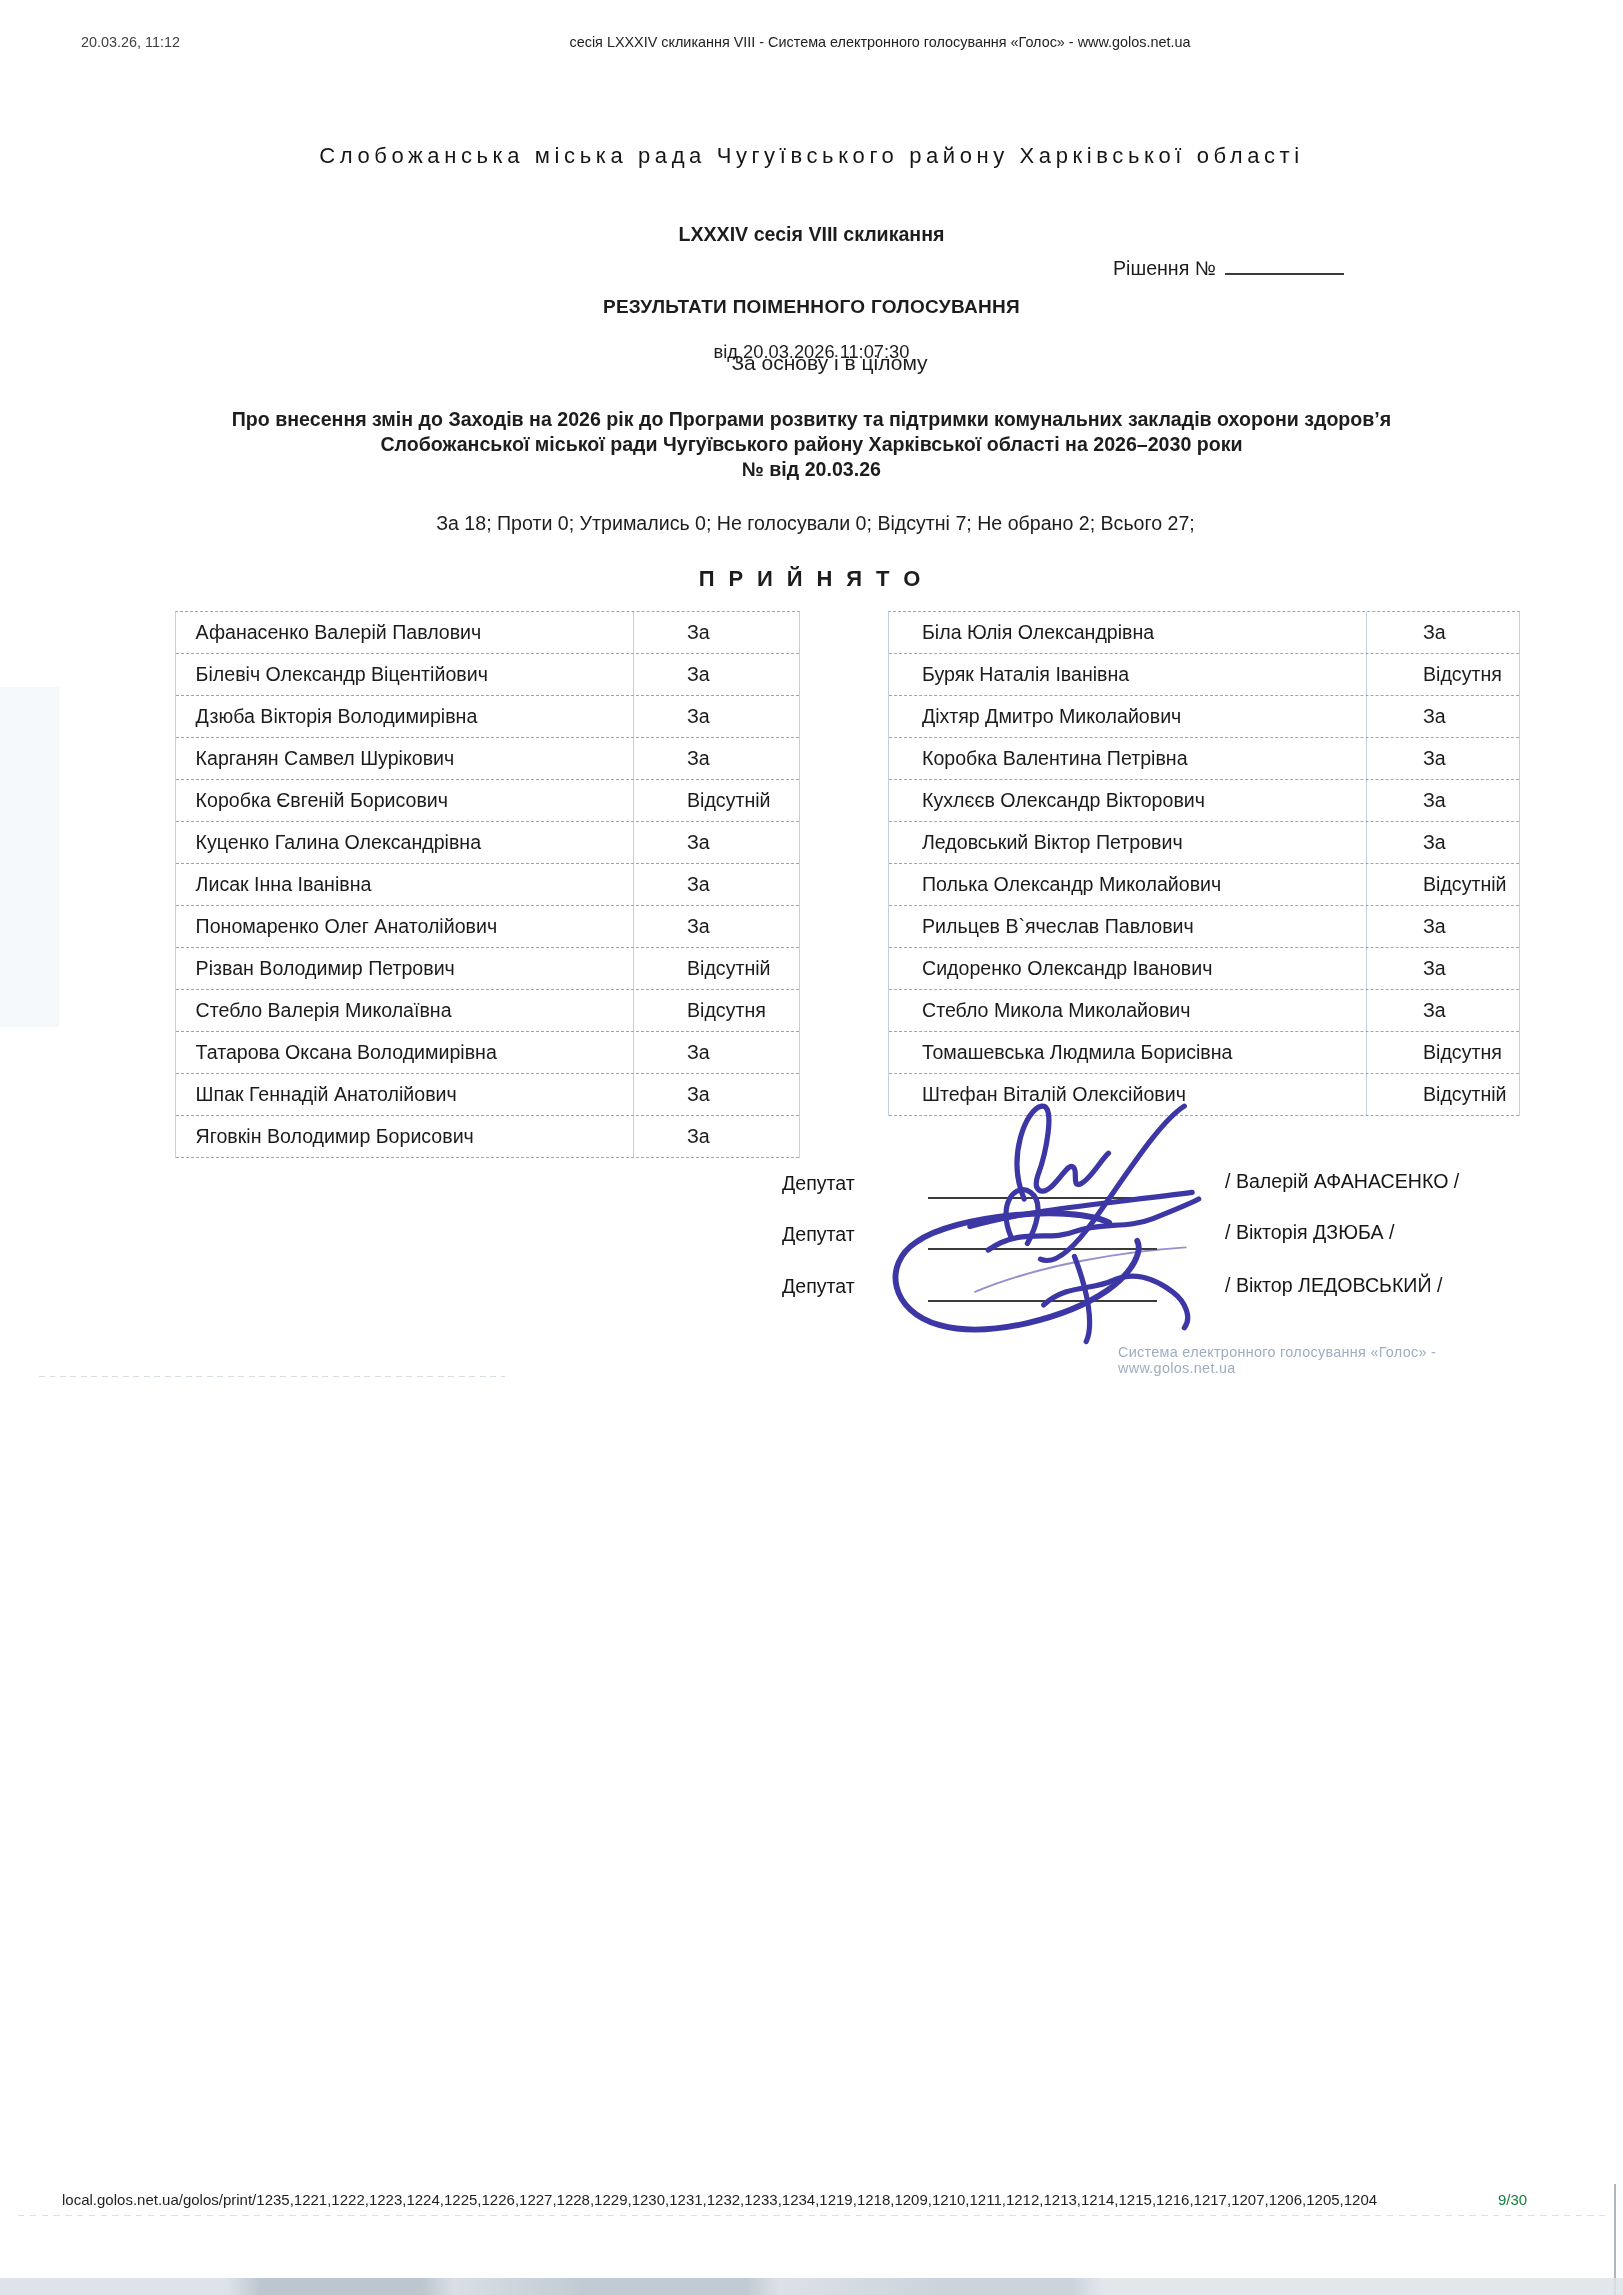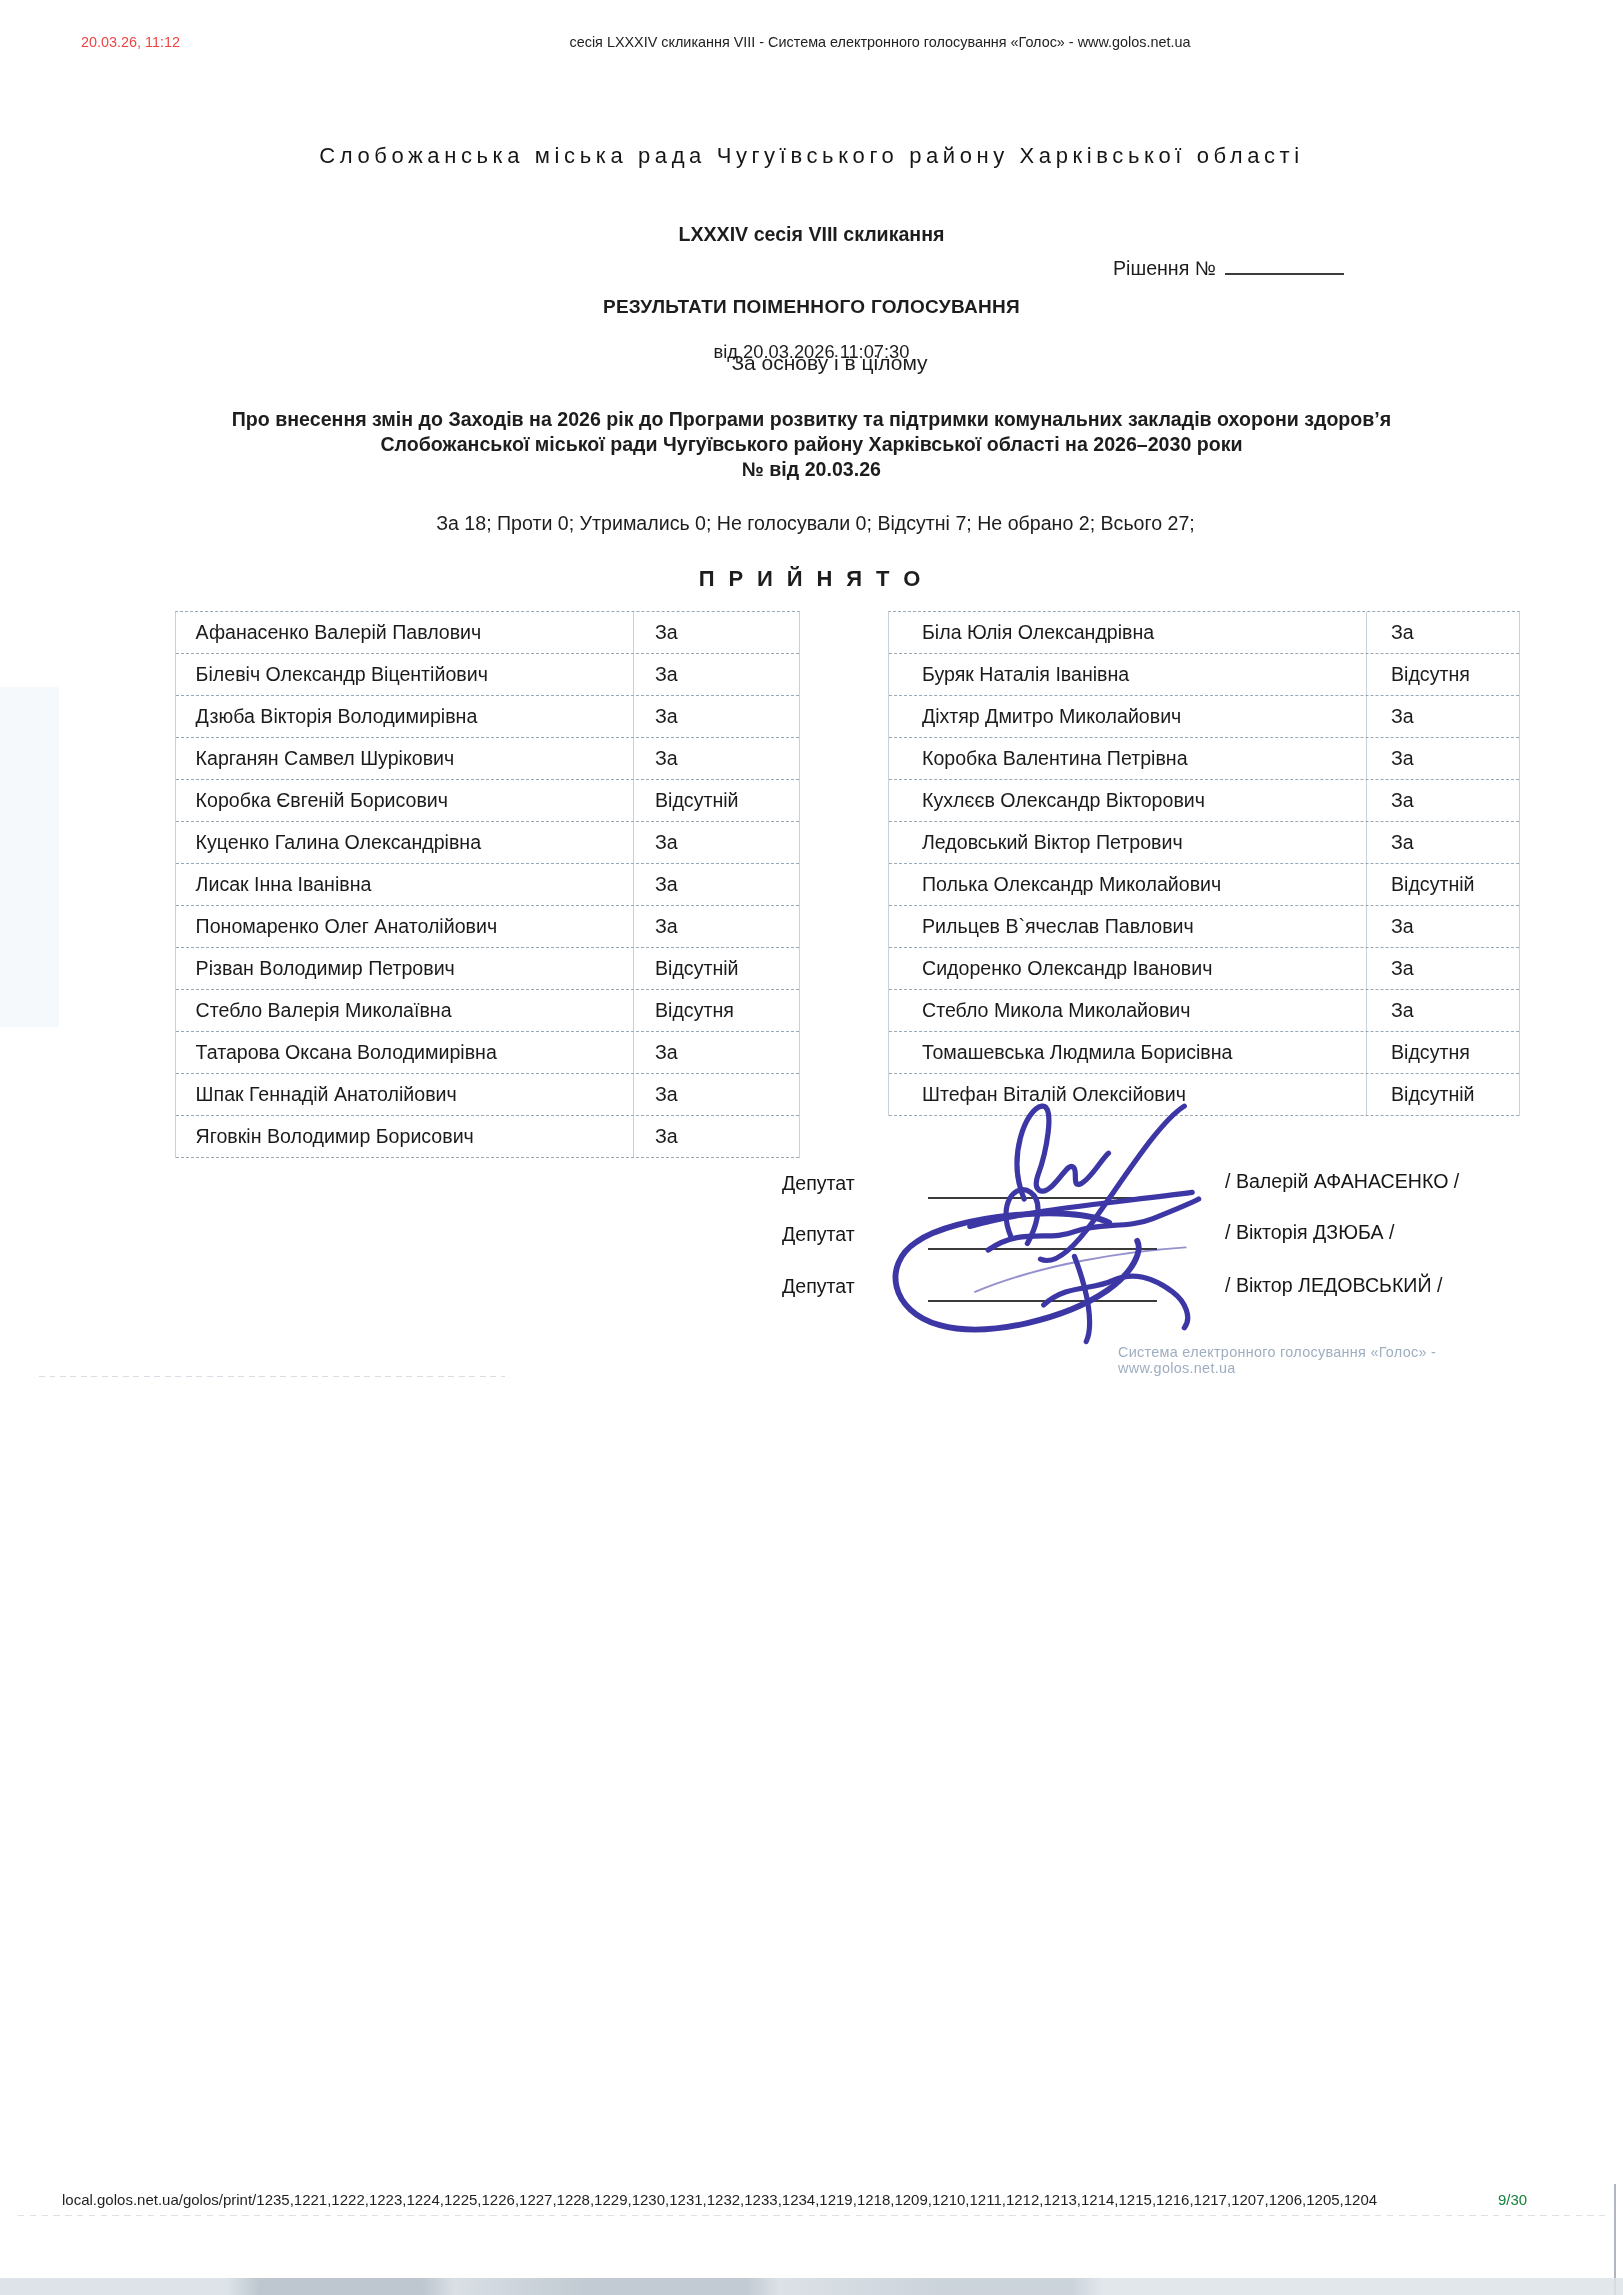--- a/index.html
+++ b/index.html
@@ -7,39 +7,39 @@
   .page{
     position:relative;
     width:1623px;height:2295px;
     background:#ffffff;
     font-family:"Liberation Sans","DejaVu Sans",sans-serif;
     color:#1d1d1d;
     overflow:hidden;
   }
   .center{position:absolute;left:0;right:0;text-align:center;}
 
-  .header-date{position:absolute;left:81px;top:34px;font-size:14.4px;color:#ef4444;}
+  .header-date{position:absolute;left:81px;top:34px;font-size:14.4px;color:#404040;}
   .header-title{position:absolute;left:484px;top:34px;width:792px;text-align:center;font-size:14.4px;color:#222;}
 
   .doc-title{top:143px;font-size:22px;letter-spacing:4.6px;color:#161616;}
   .session-line{top:223px;font-size:19.6px;font-weight:bold;}
   .decision{position:absolute;left:1113px;top:257px;font-size:19.6px;white-space:nowrap;}
   .decision-underline{display:inline-block;width:119px;height:0.7px;border-bottom:2px solid #3c3c3c;vertical-align:baseline;margin-left:9.2px;}
   .results-heading{top:296px;font-size:19px;font-weight:bold;letter-spacing:0.3px;}
   .date-line{top:341px;font-size:18.3px;}
   .basis-line{top:351px;font-size:21px;margin-left:36px;}
   .subject{top:407px;font-size:19.6px;font-weight:bold;line-height:25px;text-align:center;}
   .summary-line{top:512px;font-size:19.6px;padding-left:8px;}
   .status-line{top:566px;font-size:22px;font-weight:bold;letter-spacing:3.9px;}
 
   .vtable{position:absolute;top:611px;border-top:1.3px dashed #9aa8b4;border-bottom:0;
           border-left:1.3px solid #c6d1db;border-right:1.3px solid #c6d1db;box-sizing:border-box;}
   .vtable-left{left:175px;width:625px;}
   .vtable-right{left:888px;width:632px;}
-  .vrow{display:flex;height:42px;box-sizing:border-box;border-bottom:1.3px dashed #9aa8b4;}
+  .vrow{display:flex;height:42px;box-sizing:border-box;border-bottom:1.3px dashed #9aa8b4;gap:32px;}
   .vname{display:flex;align-items:center;box-sizing:border-box;border-right:1.3px solid #c6d1db;
          font-size:19.6px;color:#1b1b1b;white-space:nowrap;overflow:hidden;}
   .vtable-left .vname{width:458px;padding-left:19.6px;}
   .vtable-right .vname{width:478px;padding-left:33px;}
   .vvote{display:flex;align-items:center;flex:1;font-size:19.6px;color:#1b1b1b;}
   .vtable-left .vvote{padding-left:21px;}
   .vtable-right .vvote{padding-left:24px;}
 
   .sig-label{position:absolute;left:782px;font-size:19.6px;color:#161616;}
   .sig-line{position:absolute;left:928px;width:229px;height:2px;background:#3a3a3a;}

